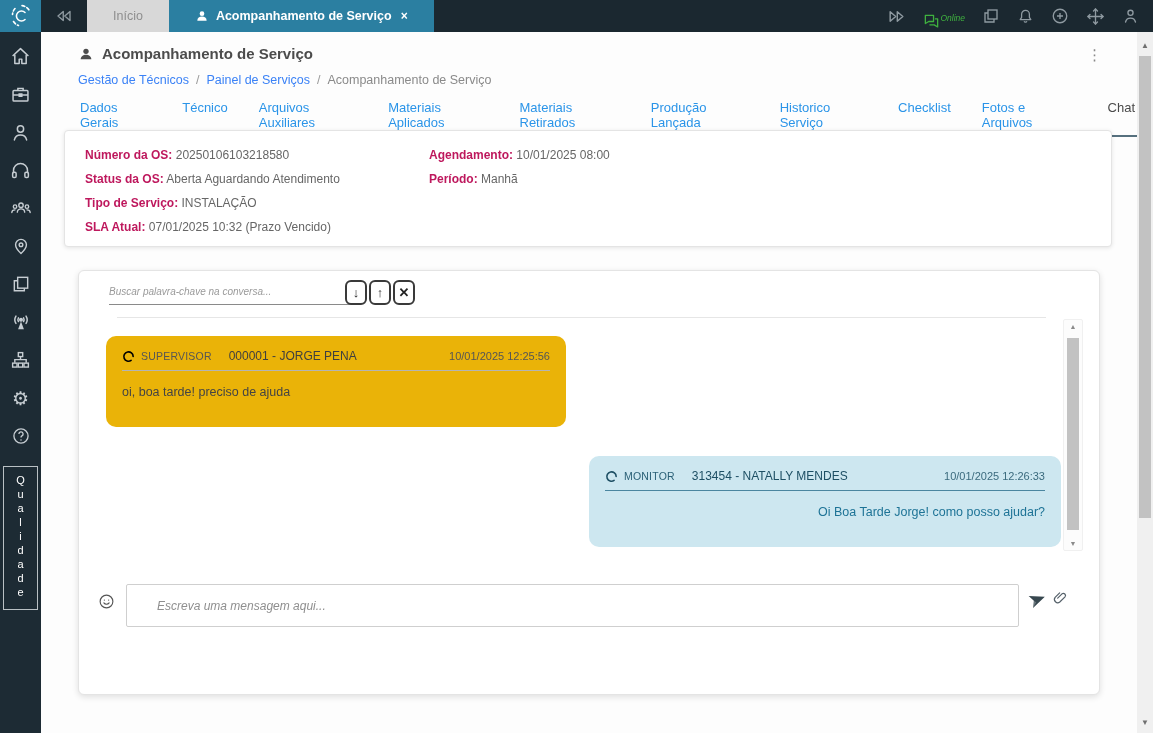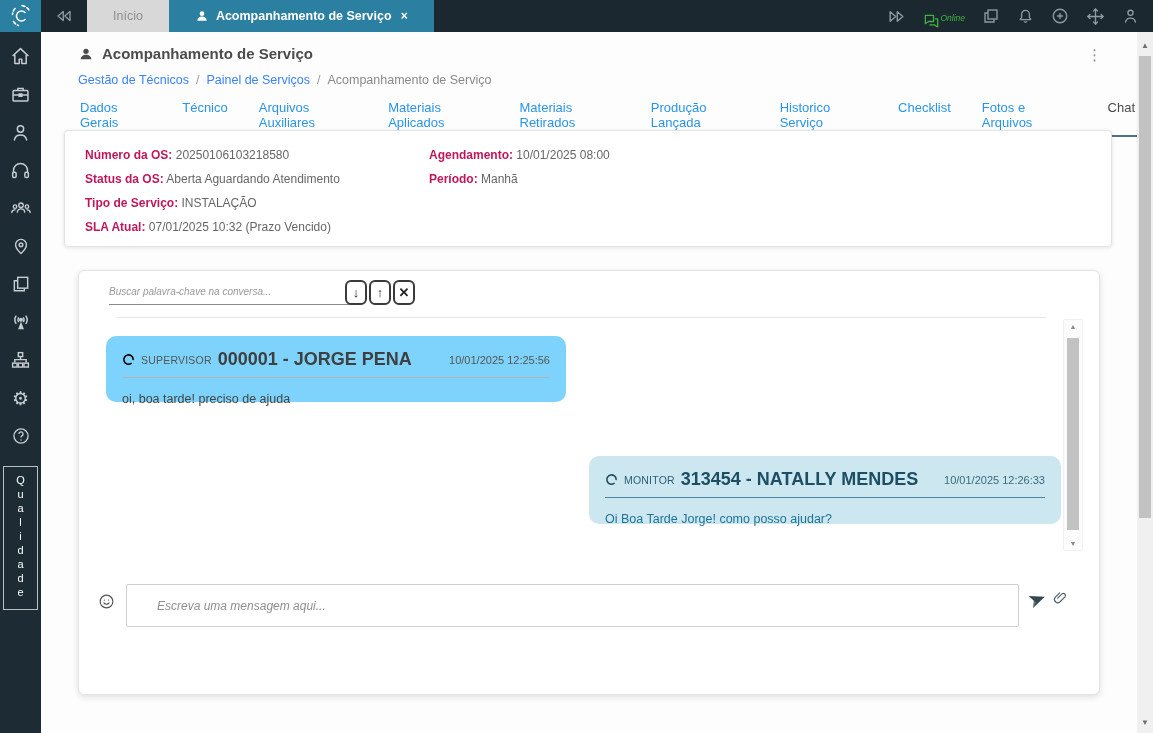--- a/index.html
+++ b/index.html
@@ -44,37 +44,37 @@
   .info-row b { color:#be185d; font-weight:bold; }
 
   
   .chat-card { position:absolute; left:37px; top:238px; width:1022px; height:425px; background:#fff; border:1px solid #e4e4e4; border-radius:6px; box-shadow:0 2px 6px rgba(0,0,0,.12); }
   .chat-search-input { position:absolute; left:17px; top:8px; width:245px; height:26px; border:none; border-bottom:1px solid #8a8a8a; font-family:"Liberation Sans",sans-serif; font-size:10px; font-style:italic; color:#555; outline:none; background:transparent;margin-left:13px; }
   .chat-search-input::placeholder { color:#9a9a9a; font-style:italic; }
   .srch-btn { position:absolute; top:9px; width:22px; height:25px; border:2px solid #3a3a3a; border-radius:6px; background:#fff; font-size:13px; font-weight:bold; color:#222; display:flex; align-items:center; justify-content:center; cursor:pointer; }
   .chat-top-divider { position:absolute; left:38px; top:46px; width:929px; height:1px; background:#e6e6e6; }
 
   .bubble { position:absolute; border-radius:10px; }
-  .bubble-left { left:27px; top:65px; width:460px; height:66px; background:#7dd3fc; }
-  .bubble-right { left:510px; top:185px; width:472px; height:68px; background:#cde7f0; }
+  .bubble-left { left:27px; top:65px; width:460px; height:91px; background:#eab308; }
+  .bubble-right { left:510px; top:185px; width:472px; height:91px; background:#cde7f0; }
   .bub-head { display:flex; align-items:center; gap:6px; padding:13px 16px 7px; }
   .bub-role { font-size:10.5px; letter-spacing:.2px; }
-  .bub-name { font-size:18px; font-weight:bold; }
+  .bub-name { font-size:12px; font-weight:normal;margin-left:11px; }
   .bub-time { margin-left:auto; font-size:11px; }
   .bubble-left .bub-role, .bubble-left .bub-time { color:#555; }
   .bubble-left .bub-name { color:#3f3f3f; }
   .bubble-right .bub-role { color:#2a6076; }
   .bubble-right .bub-name { color:#1d4f64; }
   .bubble-right .bub-time { color:#3a6a7d; }
   .bub-divider { height:1px; margin:0 16px; }
   .bubble-left .bub-divider { background:#b4b4b4; }
   .bubble-right .bub-divider { background:#4a86a0; }
   .bub-body { padding:14px 16px; font-size:12.5px; }
   .bubble-left .bub-body { color:#444; }
-  .bubble-right .bub-body { color:#1d7396; }
+  .bubble-right .bub-body { color:#1d7396;text-align:right; }
   .head-icon { color:inherit; display:flex; }
 
   
   .chat-scroll { position:absolute; right:16px; top:48px; width:20px; height:232px; background:#fcfcfc; border:1px solid #f0f0f0; border-radius:2px; }
   .chat-scroll .arr { position:absolute; left:0; width:100%; text-align:center; font-size:7px; color:#8a8a8a; cursor:pointer; }
   .chat-scroll .arr.up { top:3px; }
   .chat-scroll .arr.down { bottom:3px; }
   .chat-scroll .thumb { position:absolute; left:3px; top:18px; width:12px; height:192px; background:#c2c2c2; cursor:grab; }
 
   

